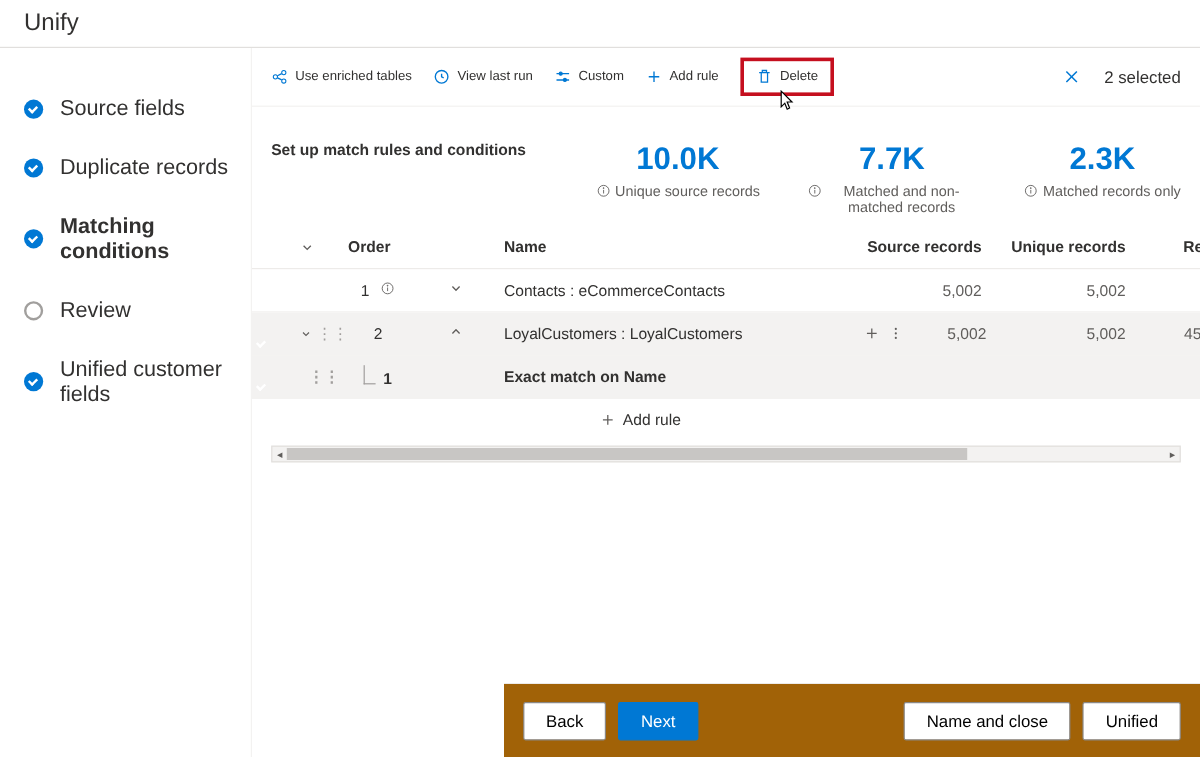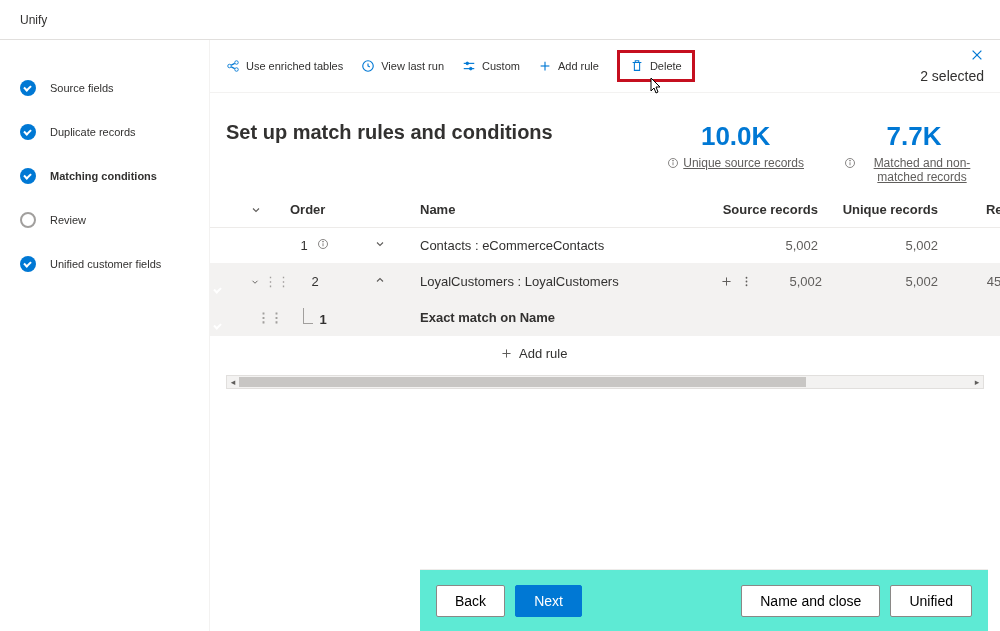--- a/index.html
+++ b/index.html
@@ -12,38 +12,38 @@
       height: 631px;
       overflow: hidden;
       position: relative;
     }
     .header {
       height: 40px;
       border-bottom: 1px solid #e1dfdd;
       display: flex;
       align-items: center;
       padding: 0 20px;
-      font-size: 12px;
+      font-size: 20px;
       font-weight: 400;
     }
     .layout {
       display: flex;
       height: calc(100% - 40px);
     }
     .sidebar {
       width: 210px;
       padding: 40px 0 0 20px;
       border-right: 1px solid #f3f2f1;
     }
     .step {
       display: flex;
       align-items: center;
       margin-bottom: 28px;
       cursor: pointer;
-      font-size: 11px;
+      font-size: 18px;
     }
     .step-circle {
       width: 16px;
       height: 16px;
       border-radius: 50%;
       margin-right: 14px;
       flex-shrink: 0;
     }
     .step-circle.done { background: #0078d4; position: relative; }
     .step-circle.done::after {
@@ -79,43 +79,42 @@
       align-items: center;
       gap: 6px;
       color: #323130;
       font-size: 11px;
       cursor: pointer;
     }
     .tool-btn svg { stroke: #0078d4; fill: none; }
     .tool-spacer { flex: 1; }
     .selected-indicator {
       display: flex;
-      align-items: flex-end;
-      gap: 6px;
+      align-items: center;
+      gap: 20px;
       color: #323130;
-      flex-direction: column;
     }
     .delete-highlight {
       border: 3px solid #c50f1f;
       padding: 6px 10px;
       position: relative;
     }
     .cursor-pointer {
       position: absolute;
       left: 26px;
       top: 24px;
       pointer-events: none;
     }
     .page-title-row {
       display: flex;
       align-items: flex-start;
       padding: 28px 16px 8px 16px;
     }
     .page-title {
-      font-size: 20px;
+      font-size: 13px;
       font-weight: 600;
       flex: 1;
     }
     .stats {
       display: flex;
       gap: 40px;
     }
     .stat {
       text-align: center;
     }
@@ -126,21 +125,20 @@
     }
     .stat-label {
       display: flex;
       align-items: flex-start;
       justify-content: center;
       gap: 4px;
       font-size: 12px;
       color: #605e5c;
       margin-top: 4px;
       max-width: 140px;
-      text-decoration: underline;
     }
     .stat-label svg { flex-shrink: 0; margin-top: 1px; }
     .table-wrap {
       padding: 0 0 0 0;
       flex: 1;
       overflow-x: auto;
     }
     .table-head, .table-row {
       display: grid;
       grid-template-columns: 40px 40px 50px 80px 300px 110px 120px 100px;
@@ -200,28 +198,28 @@
       background: #c8c6c4;
     }
     .hscroll-arrow {
       position: absolute;
       top: 0; width: 12px; height: 12px;
       display: flex; align-items: center; justify-content: center;
       color: #605e5c; font-size: 9px;
     }
     .footer {
       position: absolute;
-      bottom: 0; left: 210px; right: 12px;
+      bottom: 0; left: 210px; right: 0;
       height: 62px;
       border-top: 1px solid #edebe9;
       display: flex;
       align-items: center;
       padding: 0 16px;
       gap: 10px;
-      background: #5eead4;
+      background: #a16207;
     }
     .btn {
       padding: 7px 18px;
       border: 1px solid #8a8886;
       background: #fff;
       font-size: 14px;
       cursor: pointer;
       border-radius: 2px;
     }
     .btn-primary {
@@ -342,20 +340,31 @@
           <div class="stat-value">7.7K</div>
           <div class="stat-label">
             <svg width="12" height="12" viewBox="0 0 16 16" fill="none" stroke="#605e5c">
                 <circle cx="8" cy="8" r="6"></circle>
                 <line x1="8" y1="7" x2="8" y2="11"></line>
                 <circle cx="8" cy="5" r="0.5" fill="#605e5c"></circle>
               </svg>
             <span>Matched and non-matched records</span>
           </div>
         </div>
+        <div class="stat">
+          <div class="stat-value">2.3K</div>
+          <div class="stat-label">
+            <svg width="12" height="12" viewBox="0 0 16 16" fill="none" stroke="#605e5c">
+                <circle cx="8" cy="8" r="6"></circle>
+                <line x1="8" y1="7" x2="8" y2="11"></line>
+                <circle cx="8" cy="5" r="0.5" fill="#605e5c"></circle>
+              </svg>
+            <span>Matched records only</span>
+          </div>
+        </div>
       </div>
     </div>
 
     <div class="table-wrap">
       <div class="table-head">
         <div></div>
         <div class="th-sort">
           <svg width="12" height="12" viewBox="0 0 16 16" fill="none" stroke="#605e5c">
               <path d="M4 6l4 4 4-4" stroke-width="1.5"></path>
             </svg>

